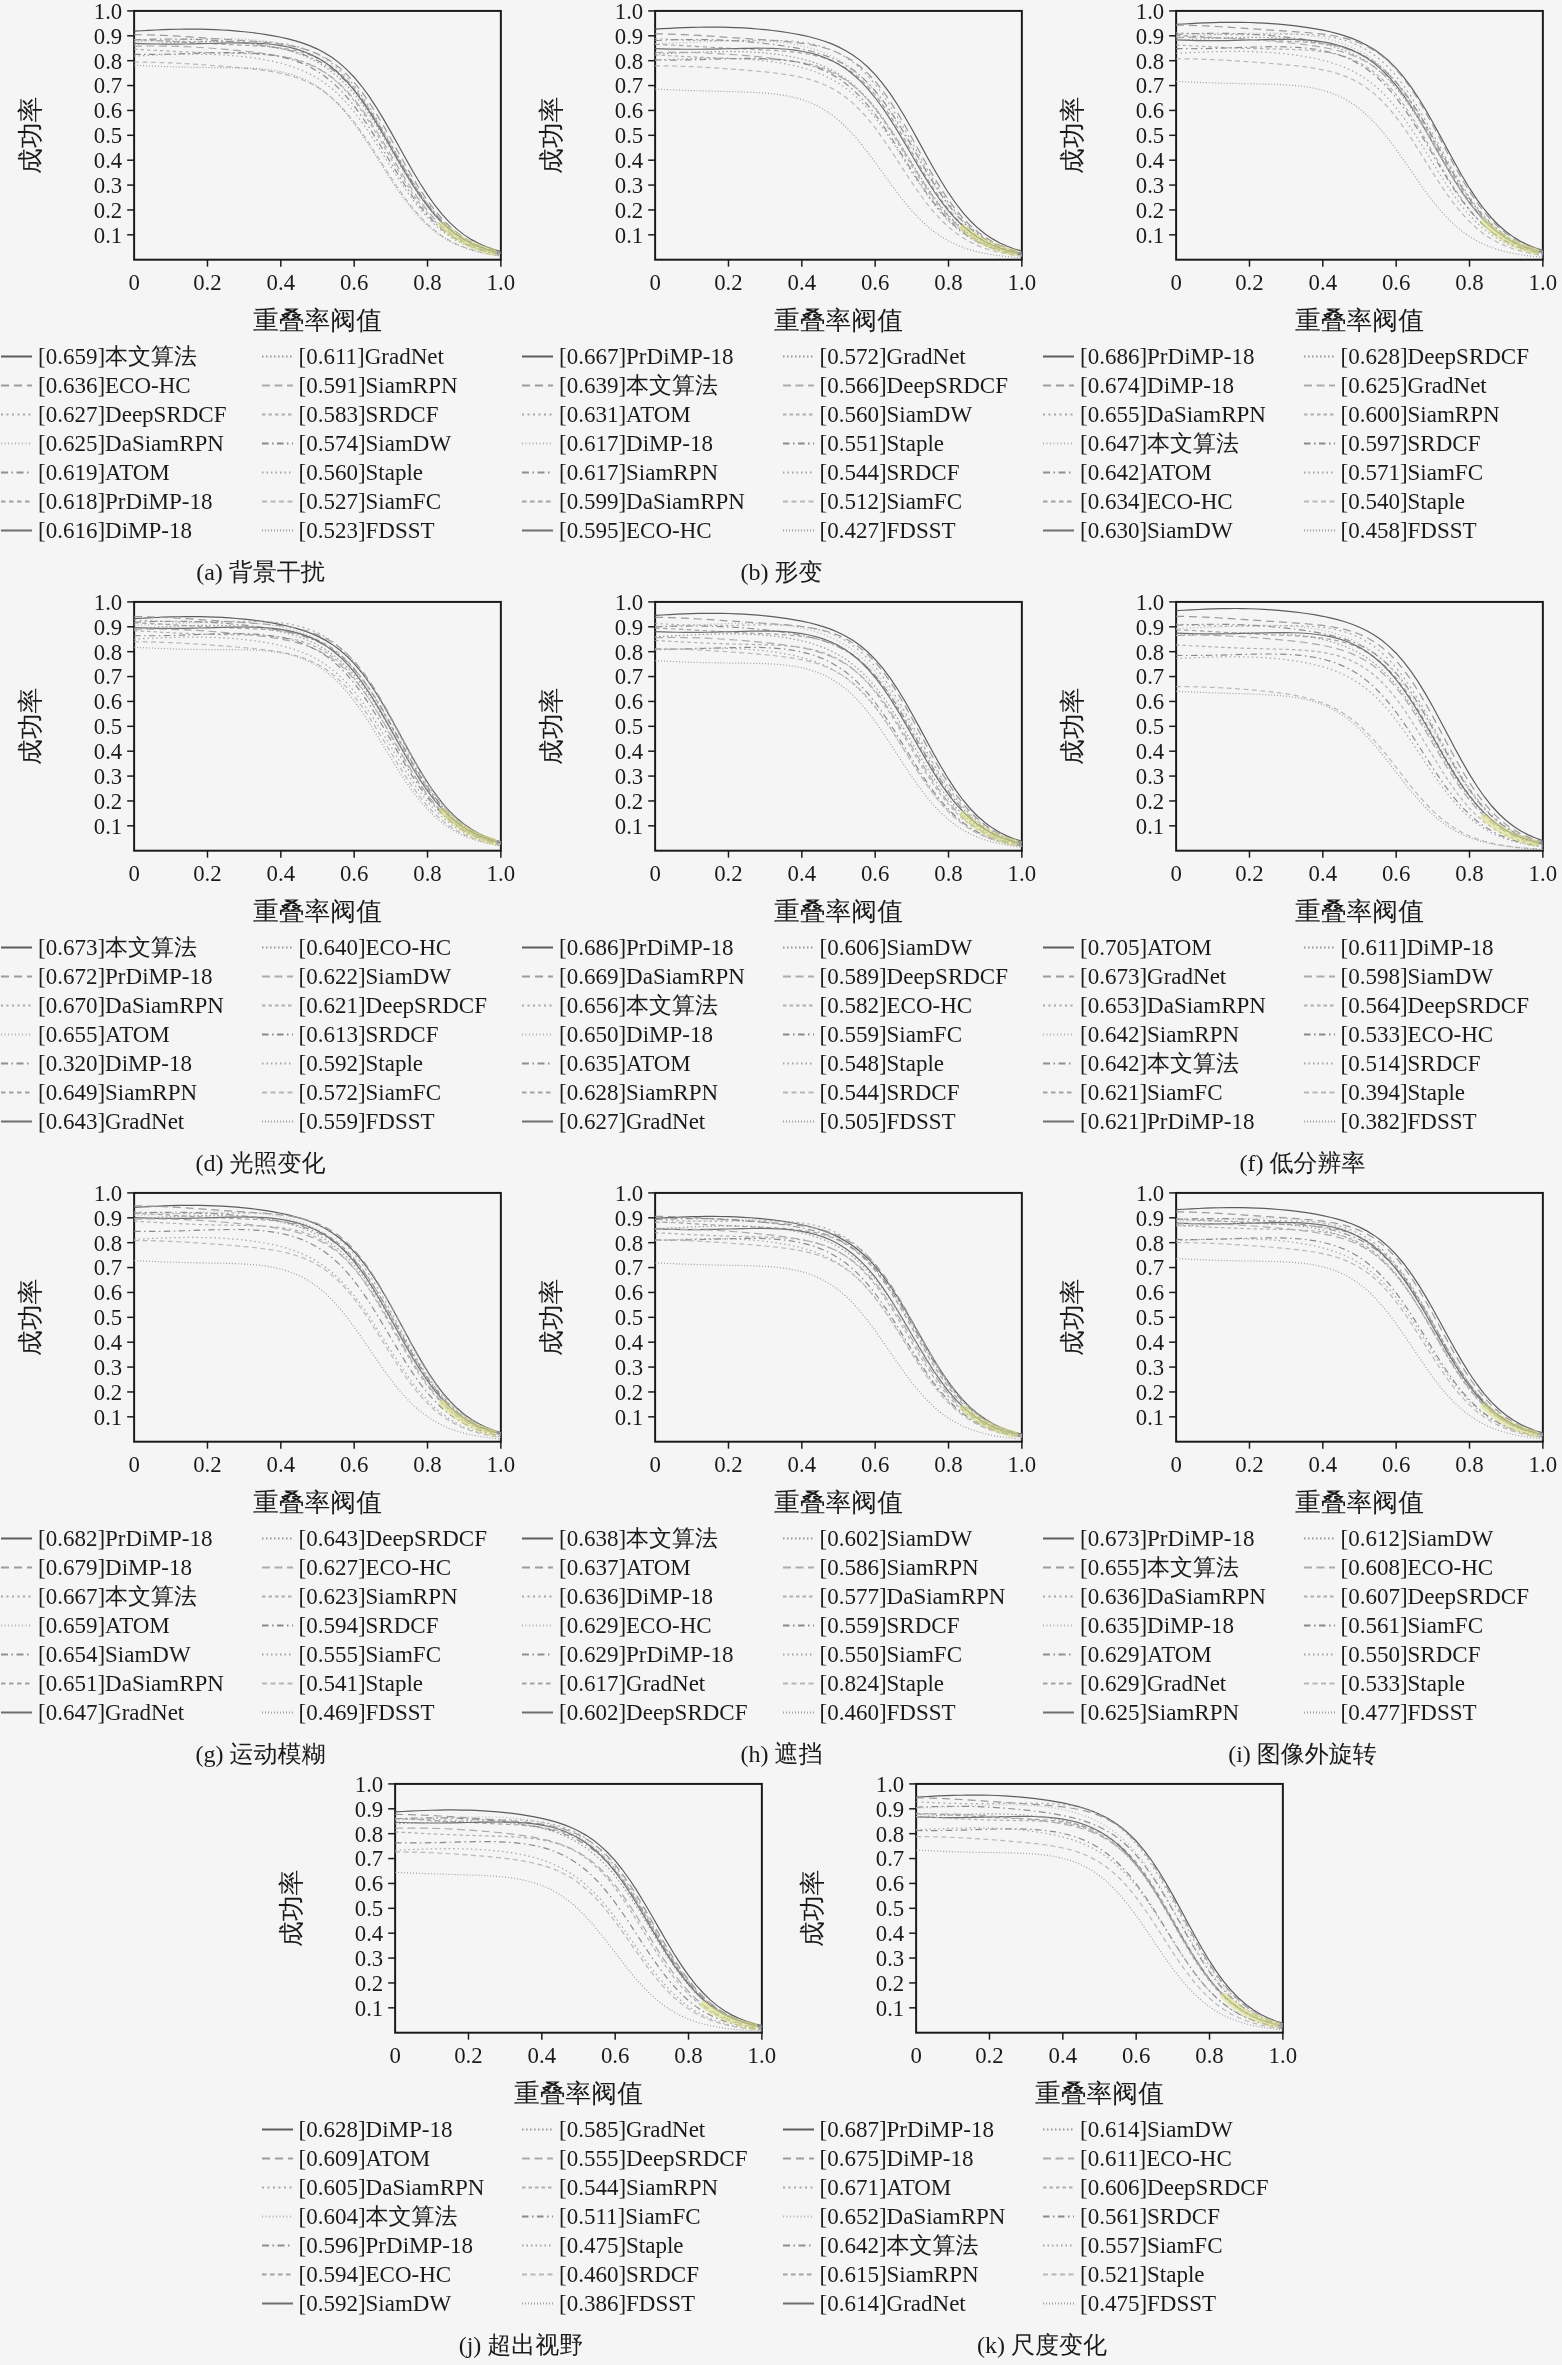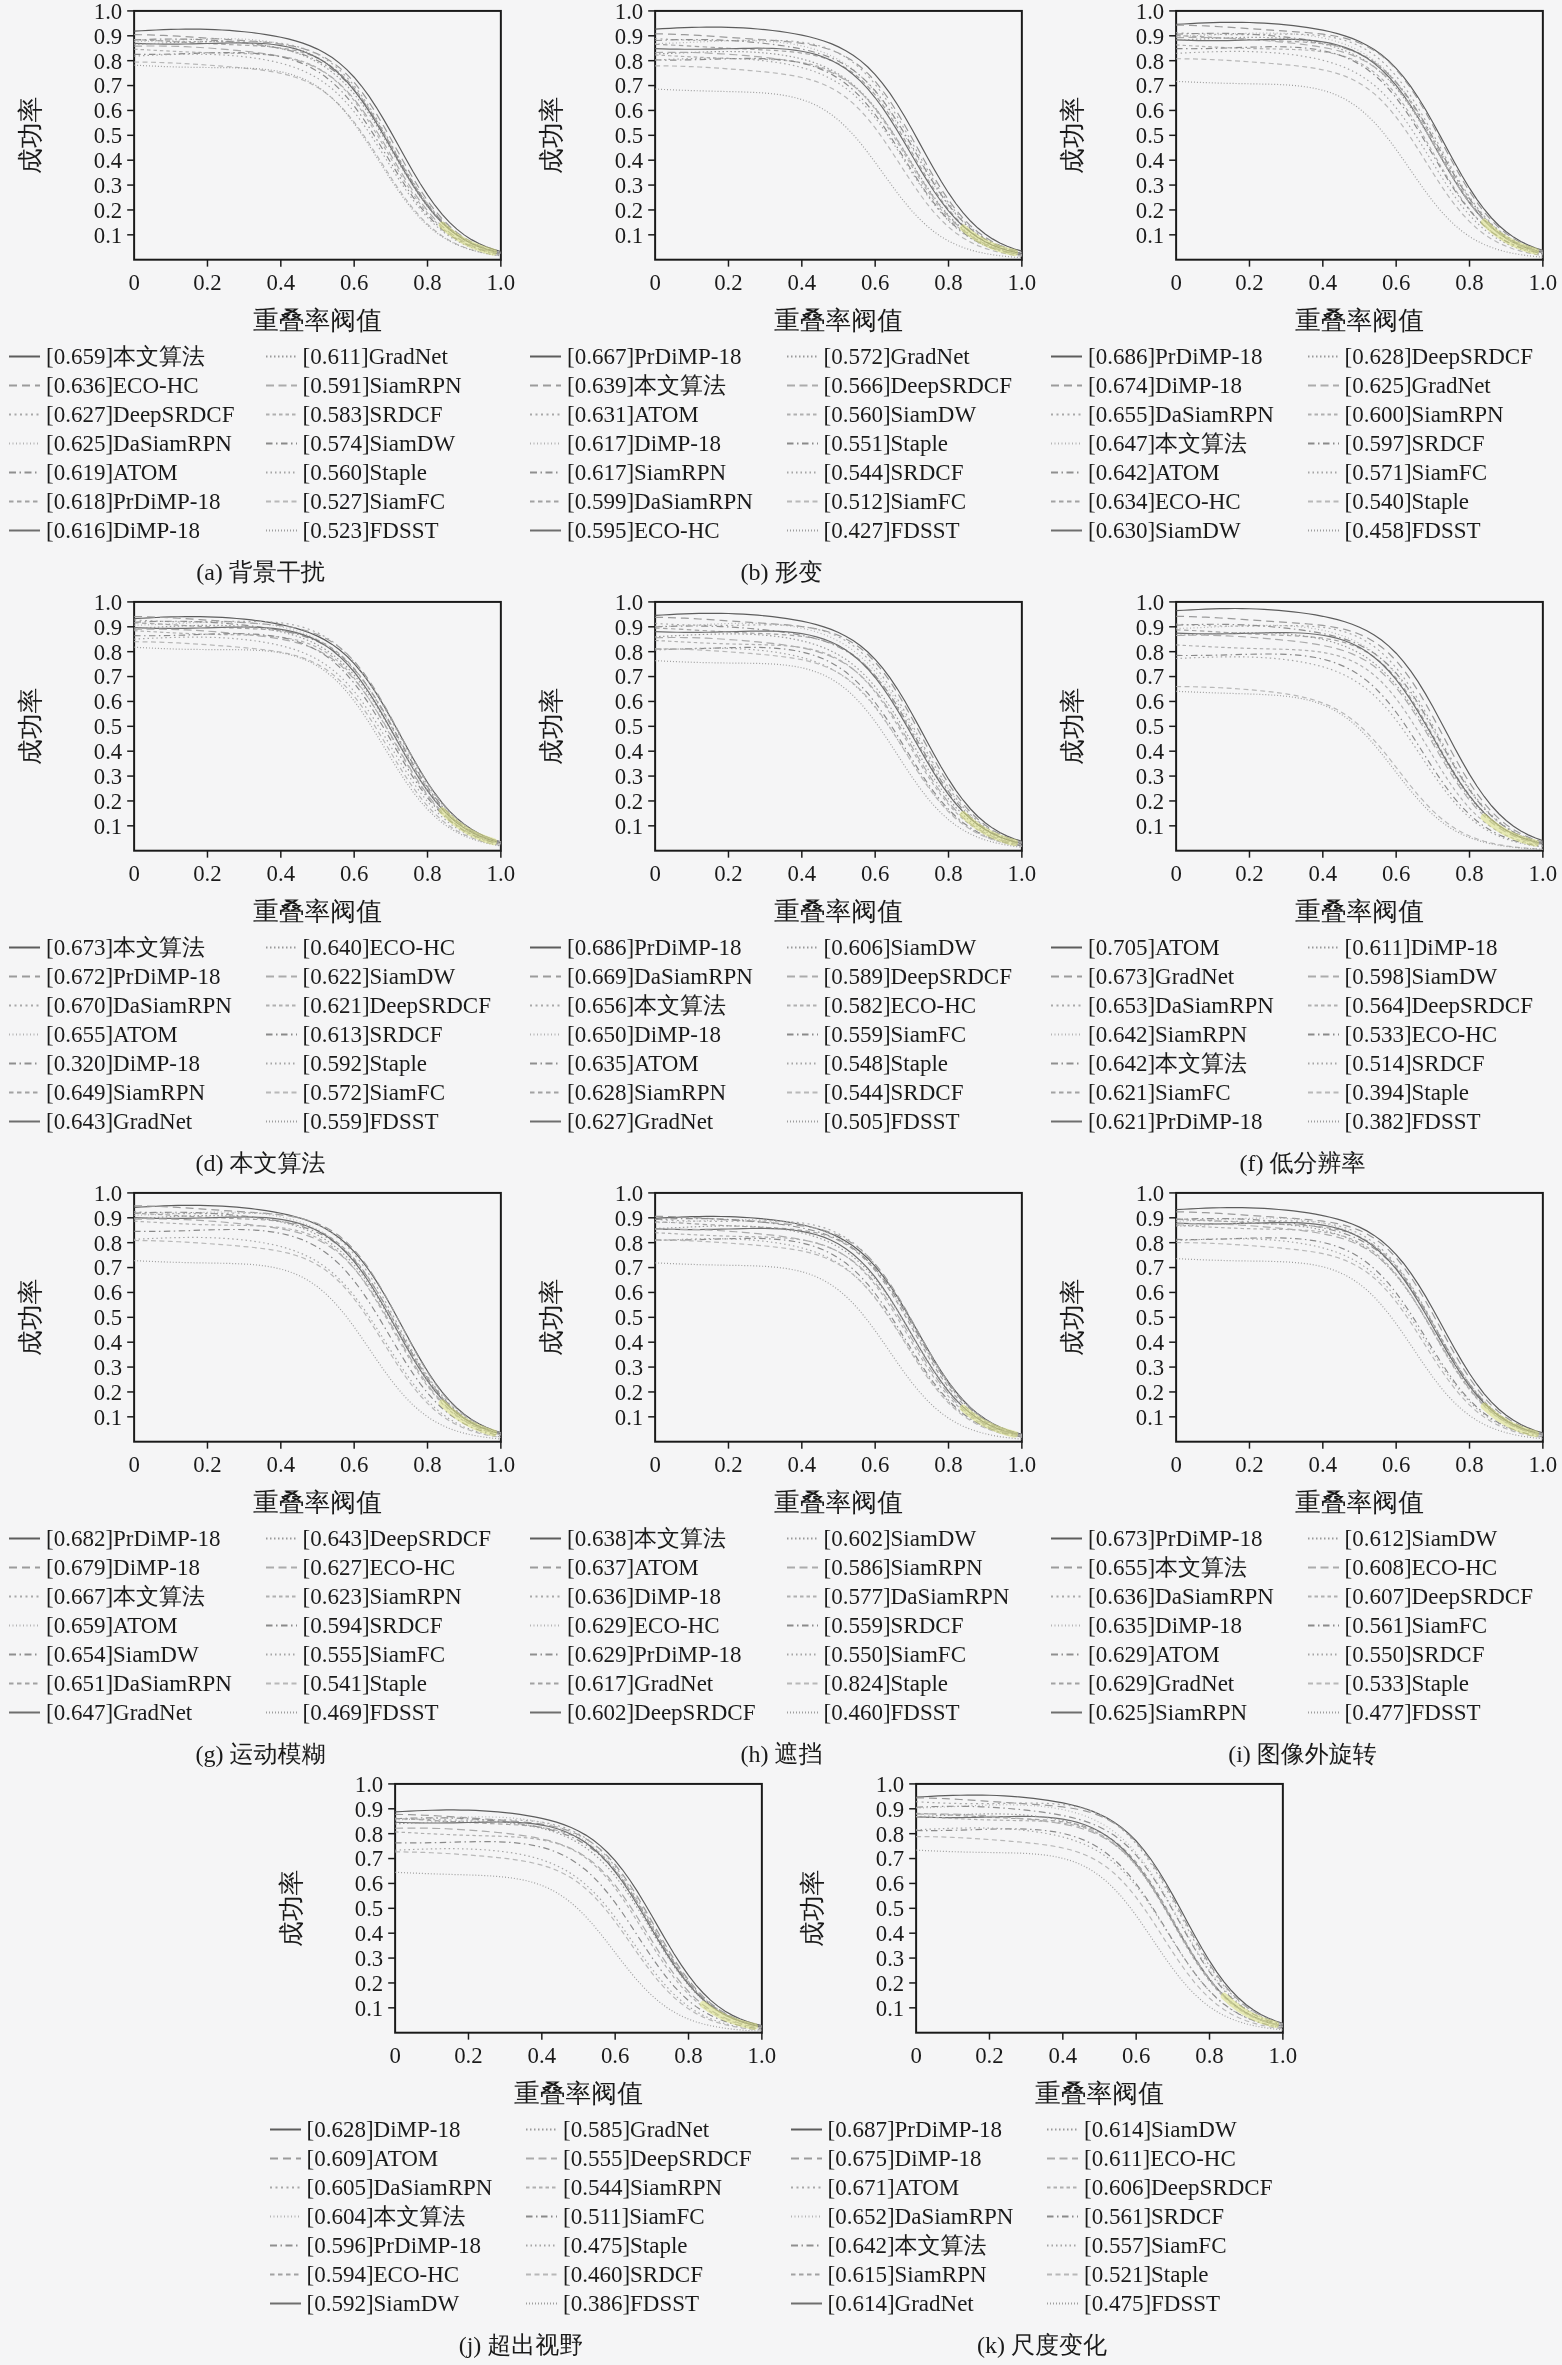--- a/index.html
+++ b/index.html
@@ -11,21 +11,20 @@
   }
   .row{display:flex;justify-content:flex-start;}
   .row.center{justify-content:center;}
   .panel{width:521px;height:591px;box-sizing:border-box;padding-top:2px;}
   svg.plot{display:block;width:521px;height:337px;}
   .legend{
     display:grid;
     grid-template-columns:1fr 1fr;
     grid-template-rows:repeat(7,29px);
     grid-auto-flow:column;
-    padding-left:8px;
     margin-top:3px;
   }
   .lentry{display:flex;align-items:center;gap:5px;font-size:23px;white-space:nowrap;line-height:1;}
   .lmark{flex:0 0 33px;width:33px;height:7px;}
   .caption{text-align:center;font-size:24px;margin-top:11px;}
 </style>
 </head>
 <body>
 
 <div id="grid">
@@ -656,21 +655,21 @@
     <span>[0.572]SiamFC</span>
   </div>
 
   <div class="lentry">
     <svg class="lmark" viewBox="0 0 66 14">
       <line x1="2" y1="7" x2="64" y2="7" stroke="#9e9e9e" stroke-width="4" stroke-dasharray="2 4"></line>
     </svg>
     <span>[0.559]FDSST</span>
   </div>
 </div>
-    <div class="caption">(d) 本文算法</div>
+    <div class="caption">(d) 光照变化</div>
   </div>
 
   <div class="panel">
     <svg class="plot" viewBox="0 0 1050 680">
           <clipPath id="clip-e">
             <rect x="270" y="18" width="740" height="502"></rect>
           </clipPath>
           <rect x="270" y="18" width="740" height="502" fill="none" stroke="#1a1a1a" stroke-width="4"></rect>
           <line x1="256" y1="469.8" x2="270" y2="469.8" stroke="#1a1a1a" stroke-width="3"></line>
           <text x="246" y="485.8" text-anchor="end" font-size="46" fill="#1a1a1a">0.1</text>

